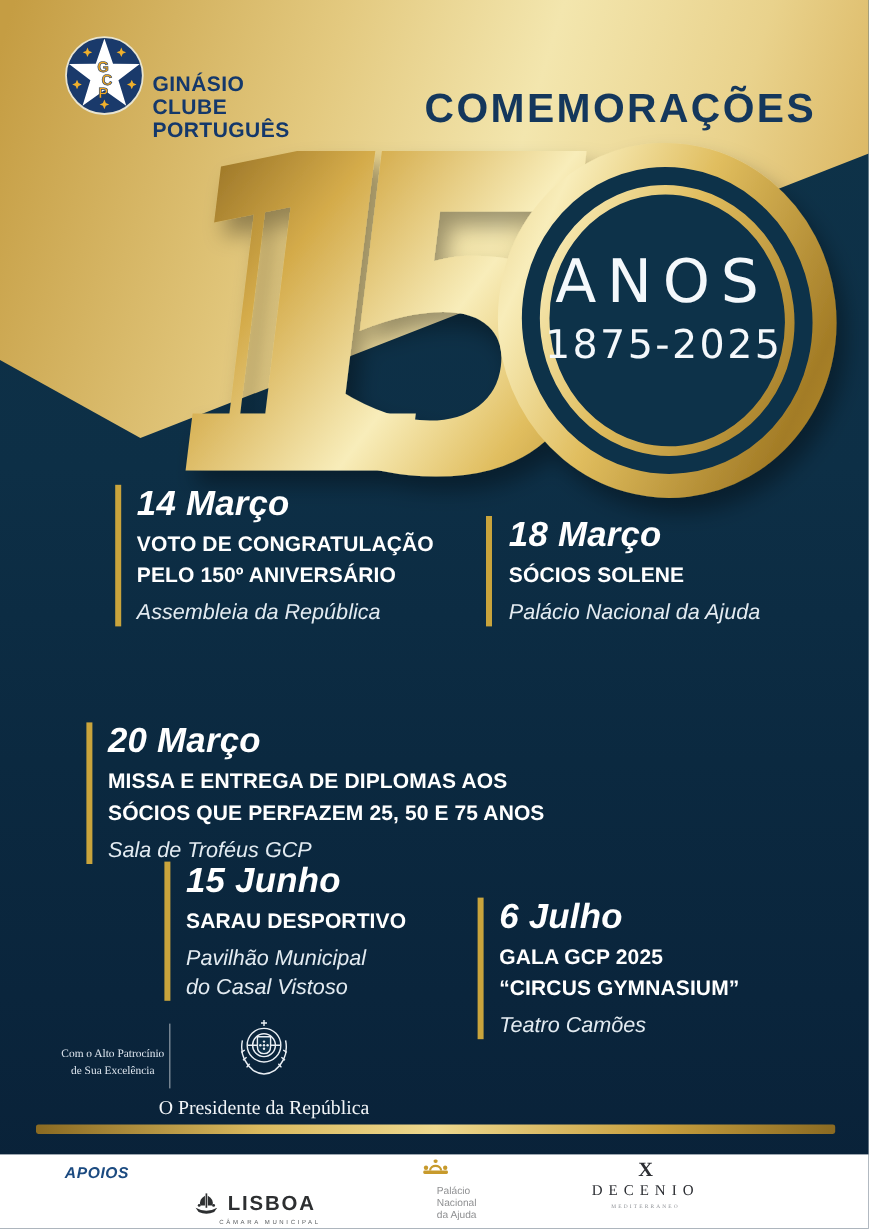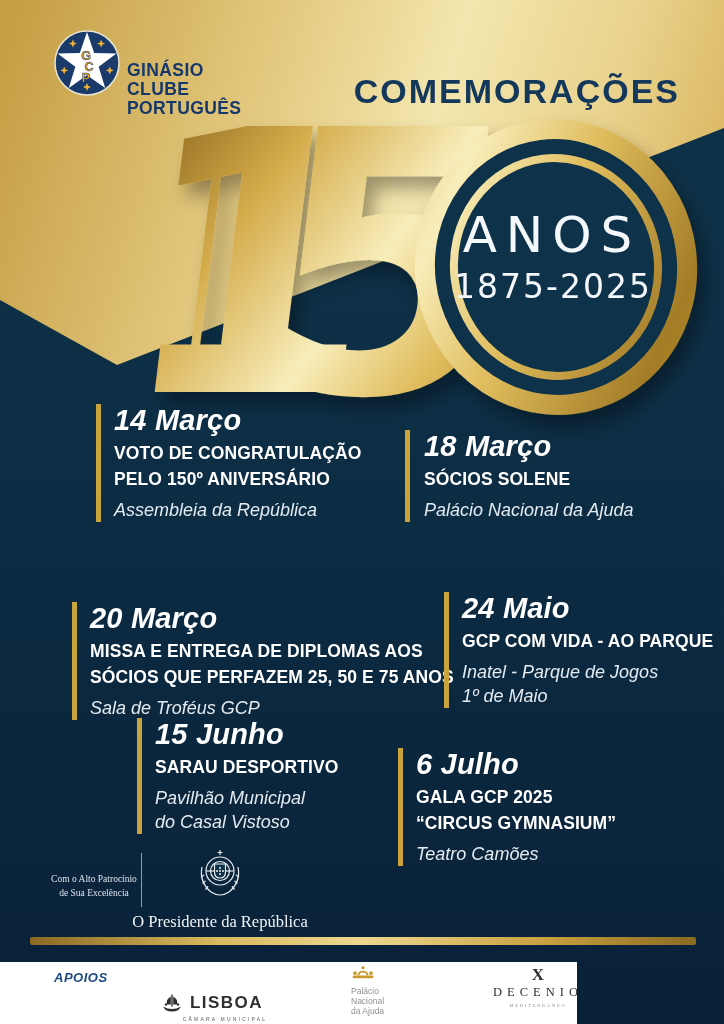--- a/index.html
+++ b/index.html
@@ -34,29 +34,29 @@
     font-family:"Liberation Serif",serif;font-size:9.5px;line-height:14px;color:#dde5ee;}
   .patron-divider{position:absolute;left:141px;top:853px;width:1px;height:54px;
     background:rgba(255,255,255,.55);}
   .patron-seal{position:absolute;left:130px;top:849px;width:180px;text-align:center;}
   .patron-caption{margin-top:3px;font-family:"Liberation Serif",serif;font-size:16.5px;
     color:#f2f5f8;}
 
   .gold-bar{position:absolute;left:30px;top:937px;width:666px;height:8px;border-radius:2px;
     background:linear-gradient(90deg,#8a6a22,#d9b95e 28%,#edd88e 50%,#c79f3e 78%,#8a6a22);}
 
-  .footer{position:absolute;left:0;top:962px;width:577px;height:62px;background:#ffffff;}
+  .footer{position:absolute;left:0;top:962px;width:724px;height:62px;background:#ffffff;}
   .apoios{position:absolute;left:54px;top:8px;font-size:13px;font-weight:bold;
     font-style:italic;color:#1b4a80;letter-spacing:.5px;}
   .lisboa{position:absolute;left:147px;top:14px;width:130px;text-align:center;}
   .lisboa-row{display:flex;align-items:center;justify-content:center;gap:7px;margin-top:16px;}
   .lisboa-name{font-size:17px;font-weight:bold;color:#2d2f31;letter-spacing:1.5px;}
   .lisboa-sub{font-size:5px;letter-spacing:2.2px;color:#55585a;margin-top:2px;margin-left:26px;}
   .palacio{position:absolute;left:346px;top:2px;width:70px;}
-  .palacio-lines{font-size:8.5px;line-height:10px;color:#8f9092;margin-top:2px;margin-left:5px;}
+  .palacio-lines{font-size:8.5px;line-height:10px;color:#8f9092;margin-top:2px;margin-left:18px;}
   .decenio{position:absolute;left:492px;top:5px;width:92px;text-align:center;
     font-family:"Liberation Serif",serif;color:#2c2e33;}
   .decenio-x{font-size:17px;font-weight:bold;line-height:16px;}
   .decenio-name{font-size:12.5px;letter-spacing:5px;margin-top:2px;}
   .decenio-sub{font-size:4.5px;letter-spacing:1.8px;color:#8c8f94;margin-top:3px;}
 </style>
 </head>
 <body>
 
 <div class="poster">
@@ -151,30 +151,20 @@
     <div class="date">20 Março</div>
     <div class="title">
       <div>MISSA E ENTREGA DE DIPLOMAS AOS</div>
       <div>SÓCIOS QUE PERFAZEM 25, 50 E 75 ANOS</div>
     </div>
     <div class="venue">
       <div>Sala de Troféus GCP</div>
     </div>
   </div>
 
-  <div class="event e4">
-    <div class="date">24 Maio</div>
-    <div class="title">
-      <div>GCP COM VIDA - AO PARQUE</div>
-    </div>
-    <div class="venue">
-      <div>Inatel - Parque de Jogos</div>
-      <div>1º de Maio</div>
-    </div>
-  </div>
 
   <div class="event e5">
     <div class="date">15 Junho</div>
     <div class="title">
       <div>SARAU DESPORTIVO</div>
     </div>
     <div class="venue">
       <div>Pavilhão Municipal</div>
       <div>do Casal Vistoso</div>
     </div>

